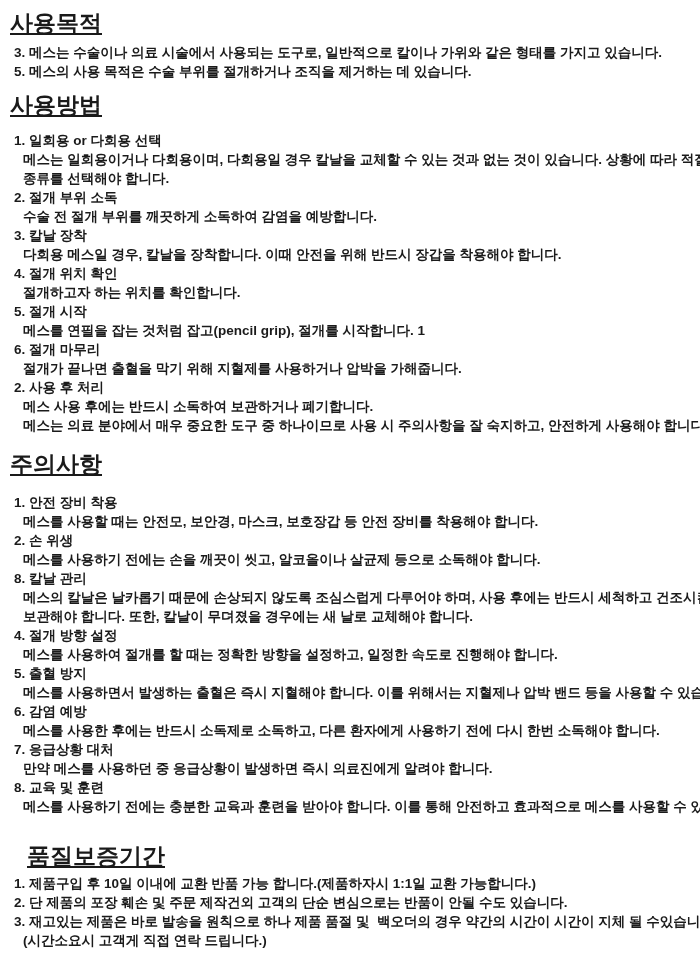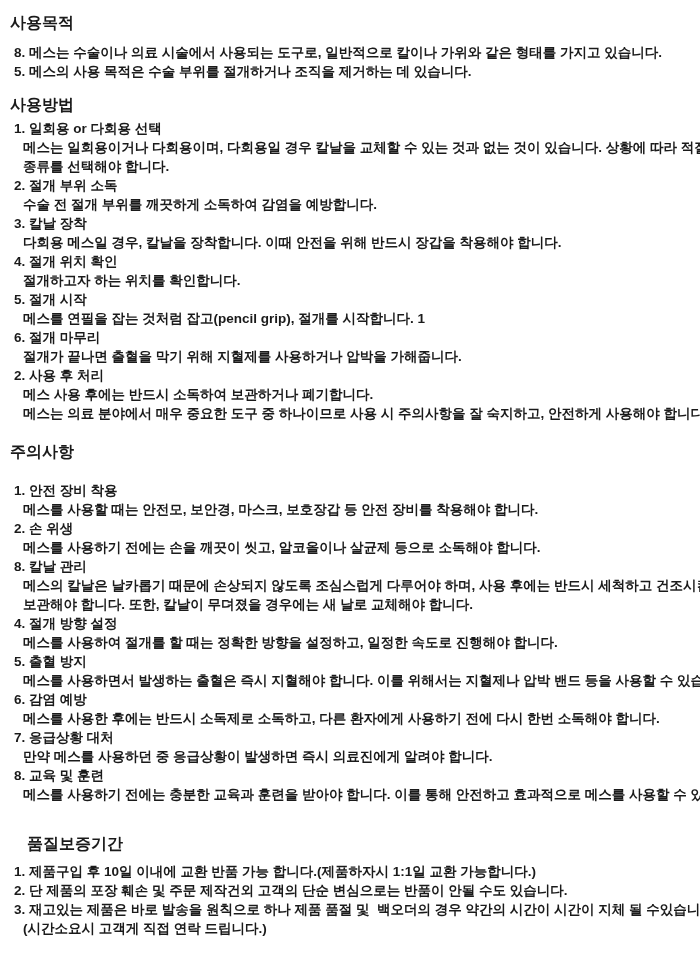--- a/index.html
+++ b/index.html
@@ -9,47 +9,48 @@
     height: 973px;
     background: #ffffff;
     overflow: hidden;
     box-sizing: border-box;
     padding: 13px 6px 0 10px;
     font-family: "Liberation Sans", sans-serif;
     font-weight: 700;
     color: #1a1a1a;
   }
   .sec-heading {
-    font-size: 16px;
+    font-size: 23px;
     line-height: 20px;
     white-space: pre;
+    text-decoration: underline;
   }
   .line {
     font-size: 13.5px;
     line-height: 19px;
     white-space: pre;
   }
   .item-head { padding-left: 4px; }
   .item-body { padding-left: 13px; }
 
   
   #sec0 .sec-heading { margin: 0 0 10px 0; }
   #sec0 .line { line-height: 19px; }
-  #sec1 .sec-heading { margin: 14px 0 4px 0; }
+  #sec1 .sec-heading { margin: 14px 0 16px 0; }
   #sec2 .sec-heading { margin: 19px 0 19px 0; }
   #sec3 .sec-heading { margin: 30px 0 8px 17px; }
 </style>
 </head>
 <body>
 
 <div class="page">
 
   <div class="section" id="sec0">
     <div class="sec-heading">사용목적</div>
-    <div class="line item-head">8. 메스는 수술이나 의료 시술에서 사용되는 도구로, 일반적으로 칼이나 가위와 같은 형태를 가지고 있습니다.</div>
+    <div class="line item-head">3. 메스는 수술이나 의료 시술에서 사용되는 도구로, 일반적으로 칼이나 가위와 같은 형태를 가지고 있습니다.</div>
     <div class="line item-head">5. 메스의 사용 목적은 수술 부위를 절개하거나 조직을 제거하는 데 있습니다.</div>
   </div>
 
   <div class="section" id="sec1">
     <div class="sec-heading">사용방법</div>
     <div class="line item-head">1. 일회용 or 다회용 선택</div>
     <div class="line item-body">메스는 일회용이거나 다회용이며, 다회용일 경우 칼날을 교체할 수 있는 것과 없는 것이 있습니다. 상황에 따라 적절한</div>
     <div class="line item-body">종류를 선택해야 합니다.</div>
     <div class="line item-head">2. 절개 부위 소독</div>
     <div class="line item-body">수술 전 절개 부위를 깨끗하게 소독하여 감염을 예방합니다.</div>

